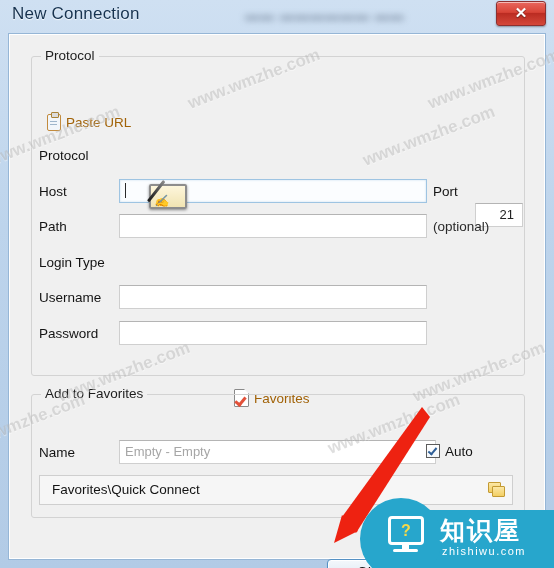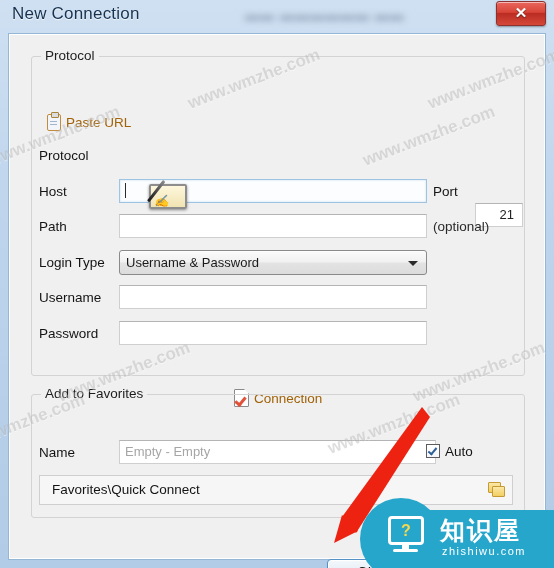--- a/index.html
+++ b/index.html
@@ -477,33 +477,29 @@
     <div class="field-label" style="left:30px; top:150px;">Host</div>
     <div class="textinput focused" style="left:110px; top:145px; width:308px;"><span class="caret"></span><span></span></div>
     <div class="field-label" style="left:424px; top:150px;">Port</div>
     <div class="textinput numeric" style="left:466px; top:145px; width:48px;margin-top:24px;"><span>21</span></div>
 
     <div class="field-label" style="left:30px; top:185px;">Path</div>
     <div class="textinput" style="left:110px; top:180px; width:308px;"><span></span></div>
     <div class="field-label" style="left:424px; top:185px; color:#2a2a2a;">(optional)</div>
 
     <div class="field-label" style="left:30px; top:221px;">Login Type</div>
-    <div class="combobox" style="left:110px; top:216px; width:308px;">
-      <span>Username &amp; Password</span>
-      <span class="arrow"></span>
-    </div>
 
     <div class="field-label" style="left:30px; top:256px;">Username</div>
     <div class="textinput" style="left:110px; top:251px; width:308px;"><span></span></div>
 
     <div class="field-label" style="left:30px; top:292px;">Password</div>
     <div class="textinput" style="left:110px; top:287px; width:308px;"><span></span></div>
 
     <div class="iconlink" style="left:225px; top:355px;">
-      <span class="icon-doccheck"></span><span class="lbl">Connection</span>
+      <span class="icon-doccheck"></span><span class="lbl">Favorites</span>
     </div>
 
     <div class="groupbox" id="group-favorites">
       <div class="gb-title">Add to Favorites</div>
     </div>
 
     <div class="field-label" style="left:30px; top:411px;">Name</div>
     <div class="textinput" style="left:110px; top:406px; width:317px;"><span class="ph">Empty - Empty</span></div>
 
     <div class="checkbox-wrap" style="left:417px; top:410px;">

